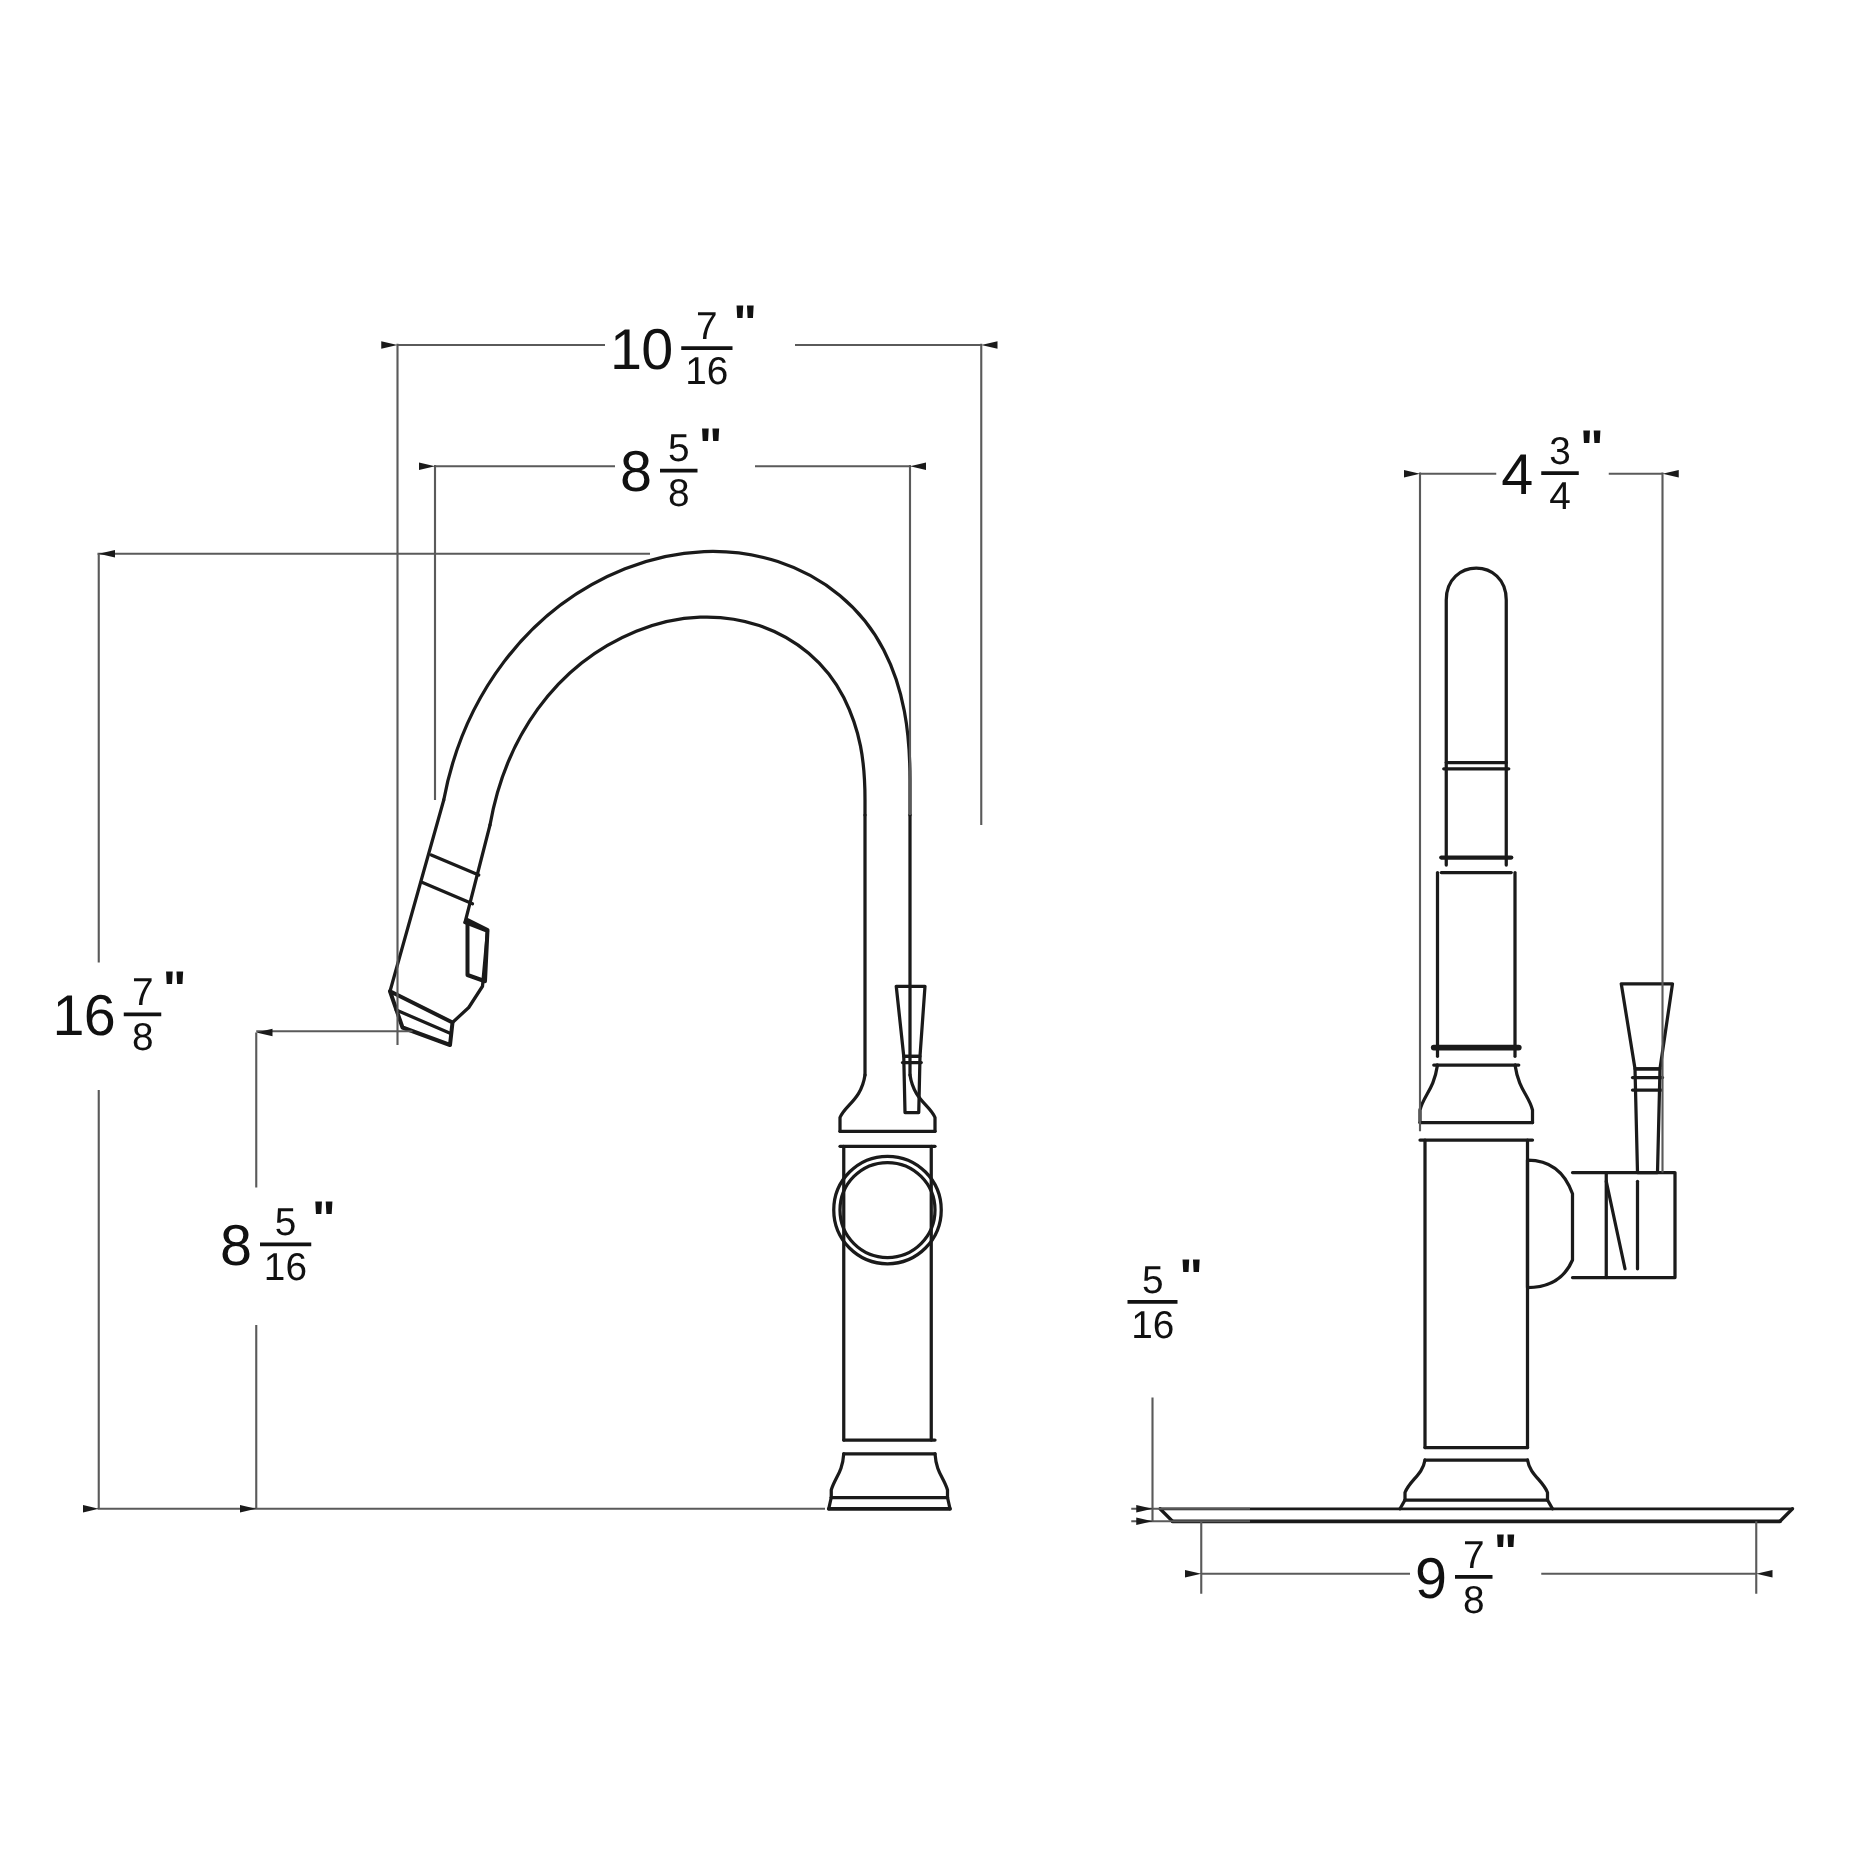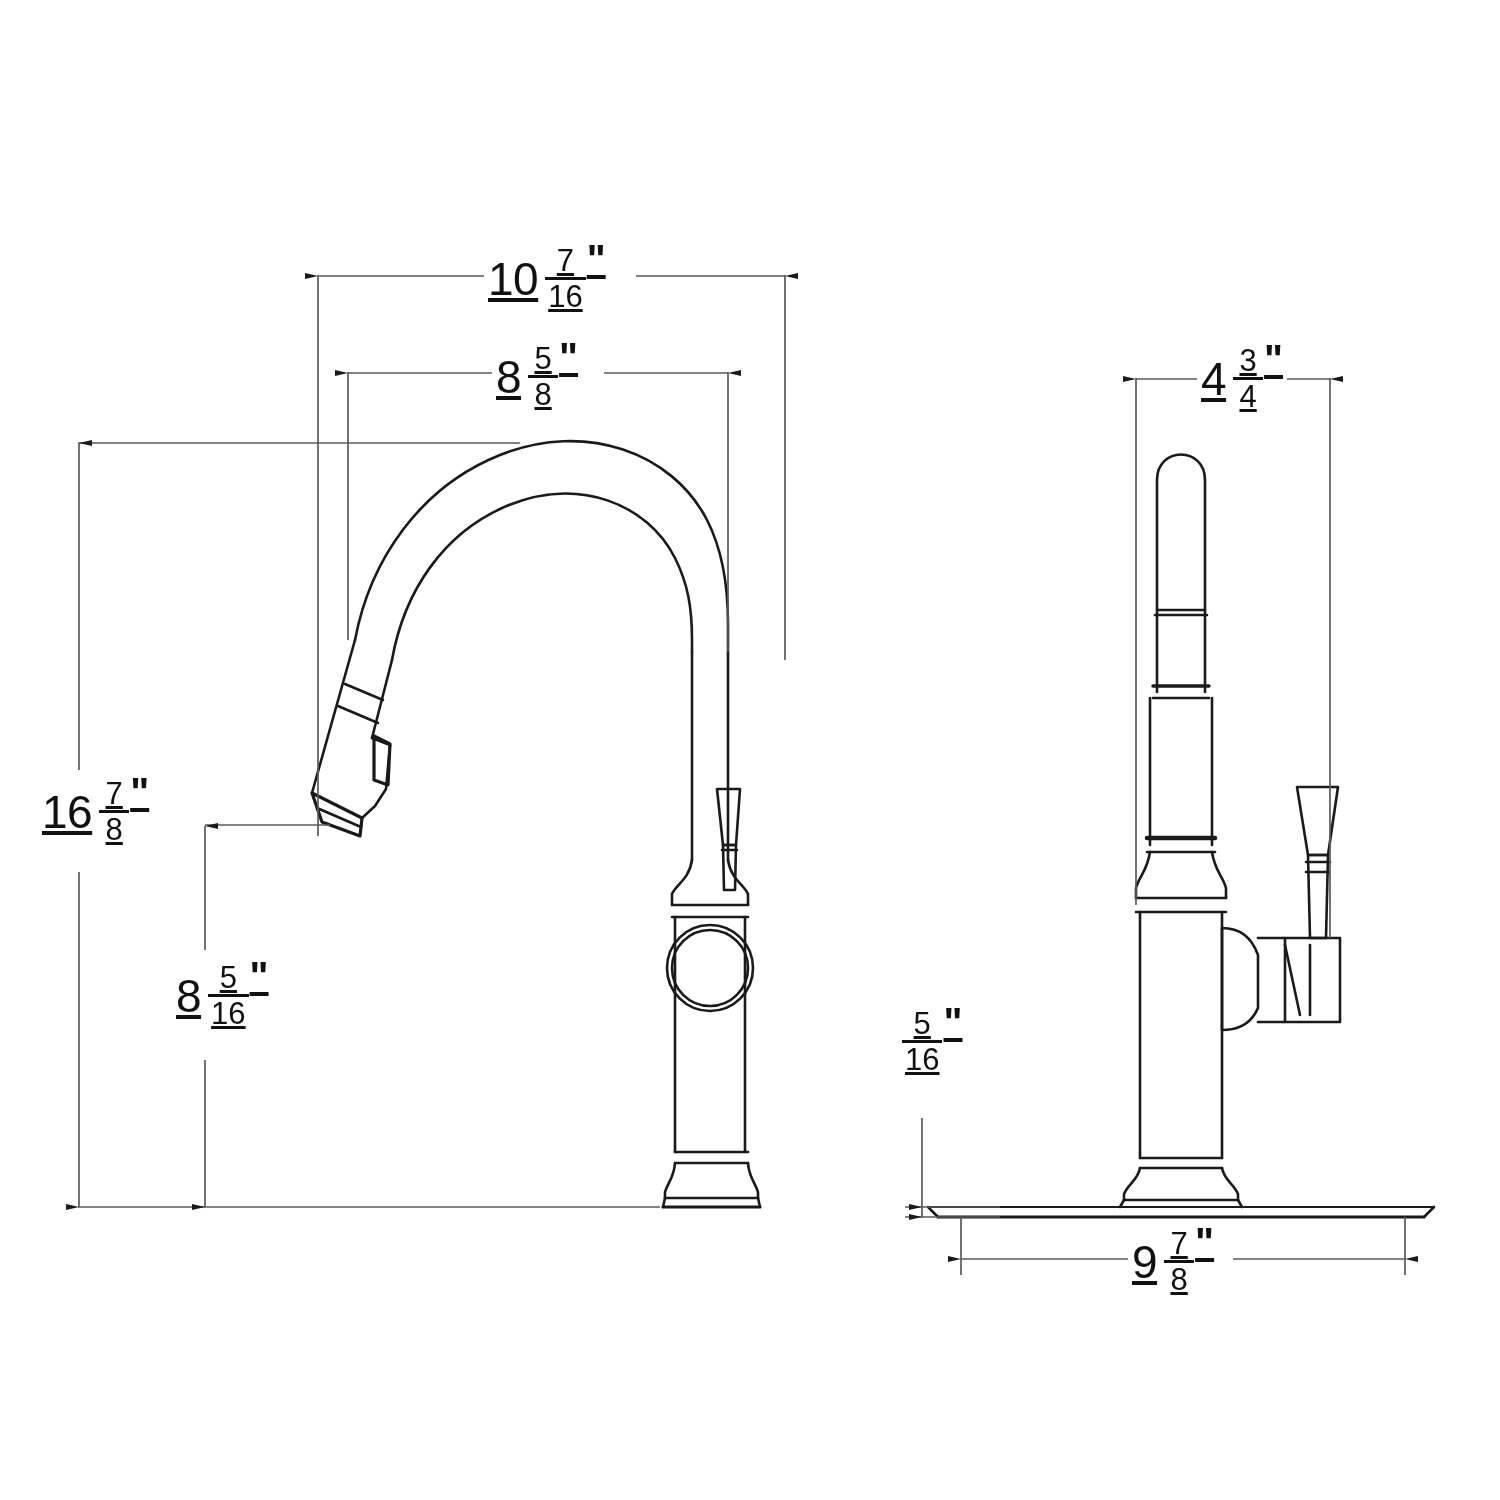--- a/index.html
+++ b/index.html
@@ -24,21 +24,20 @@
   }
   .dim-label {
     position: absolute;
     display: flex;
     align-items: center;
     color: #111111;
     white-space: nowrap;
     background: #ffffff;
     padding: 0 4px;
     line-height: 1;
-    text-decoration: underline;
   }
   .dim-whole {
     font-size: 46px;
     font-weight: 400;
     letter-spacing: -0.5px;
   }
   .dim-frac {
     display: inline-flex;
     flex-direction: column;
     align-items: center;

